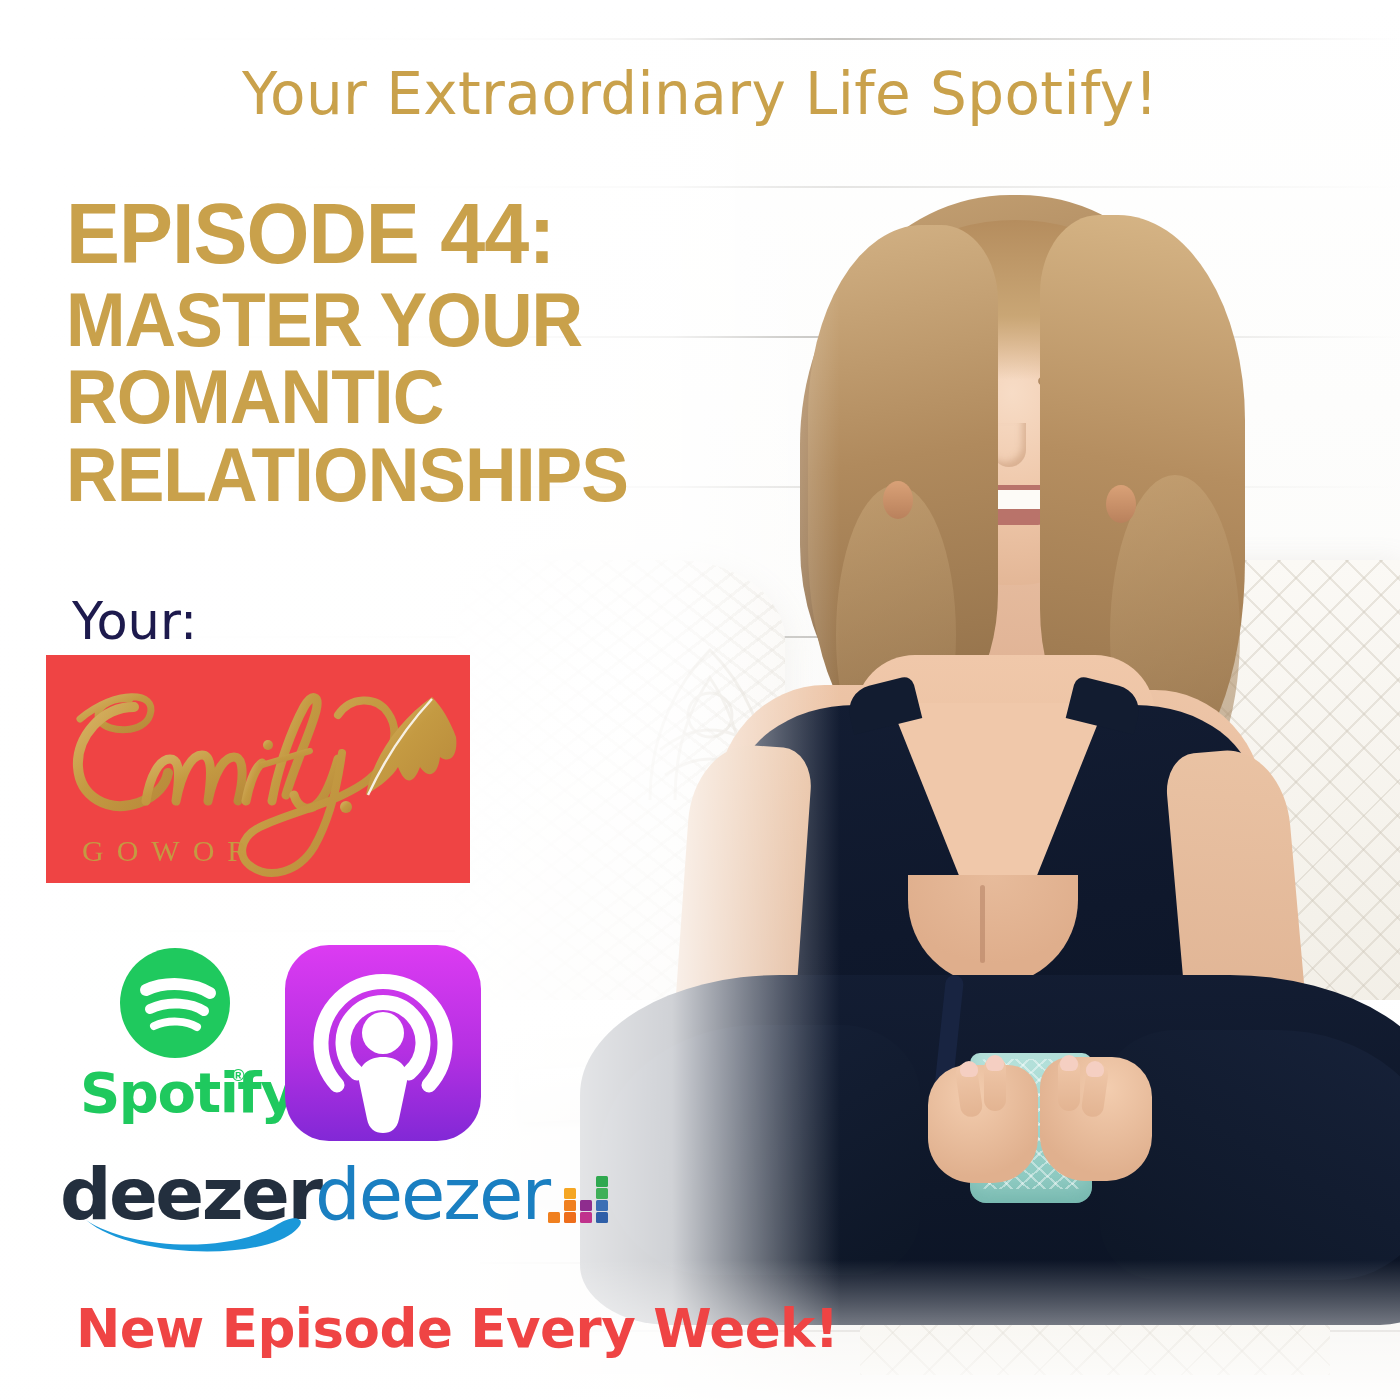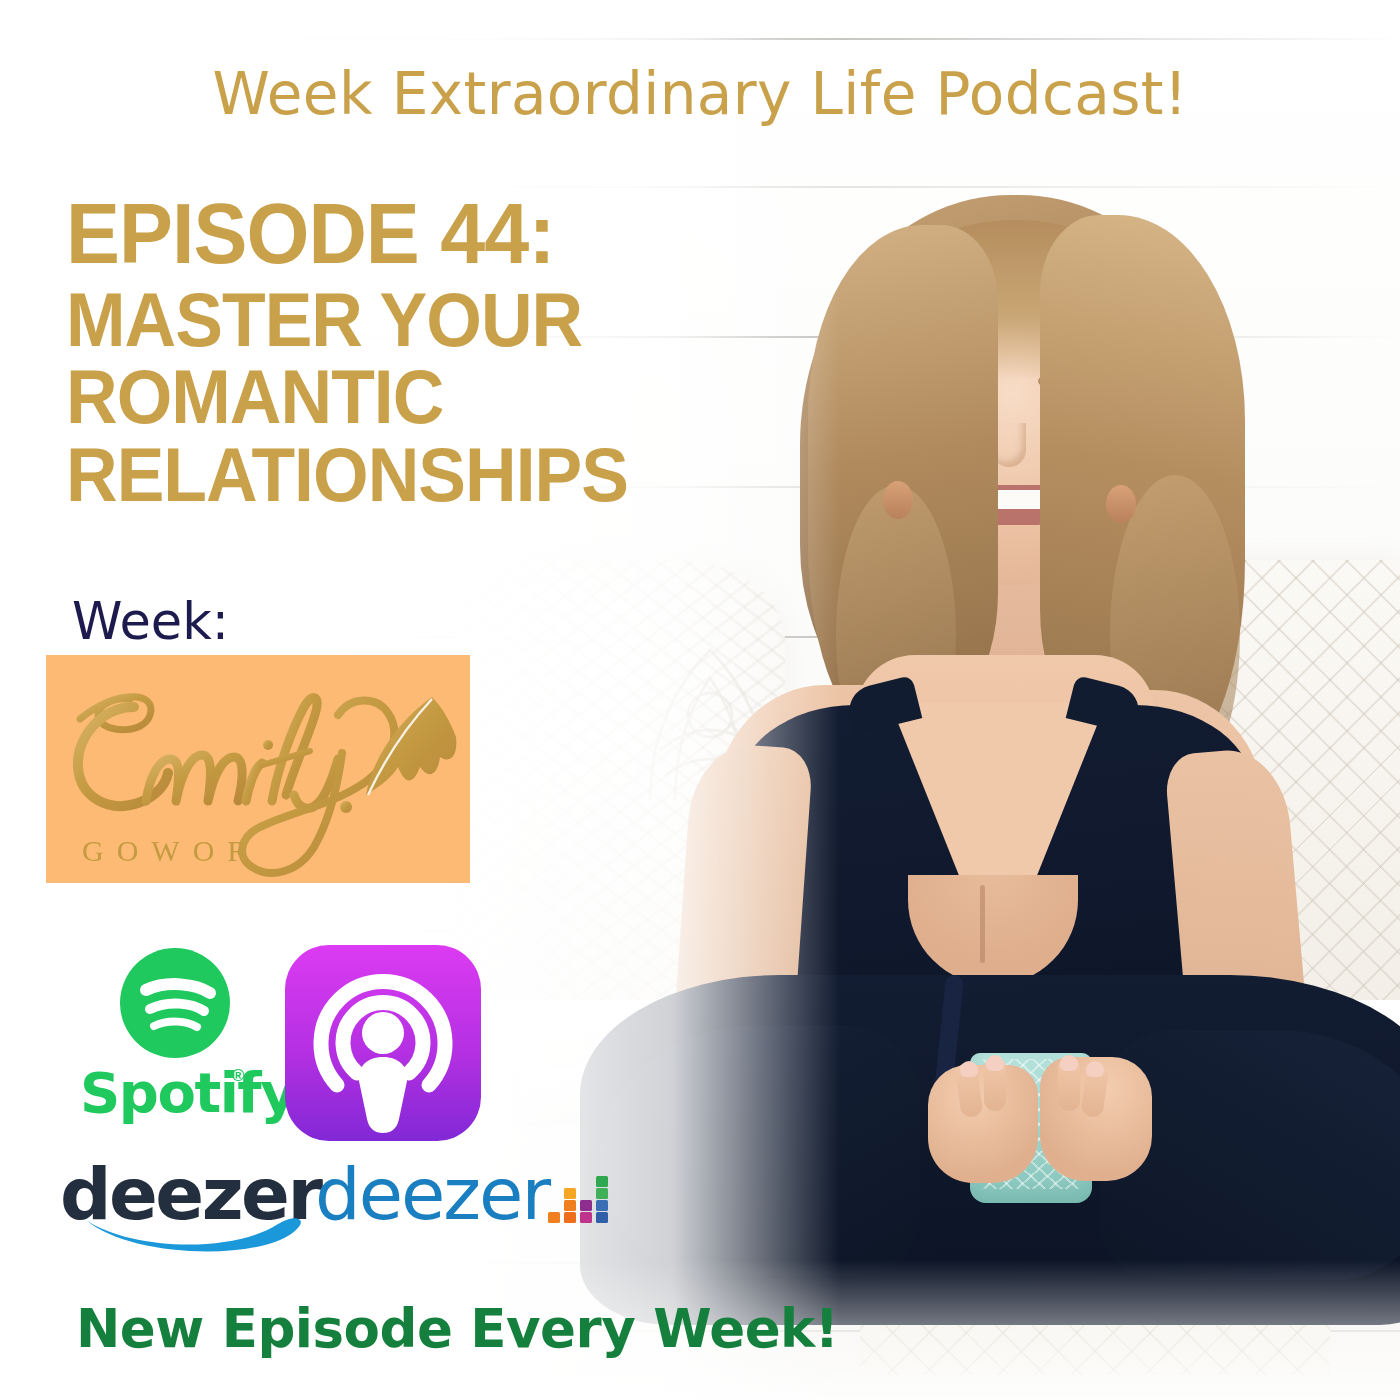--- a/index.html
+++ b/index.html
@@ -325,21 +325,21 @@
 
   .with-label {
     position:absolute; left:72px; top:592px;
     font-size:51px; font-weight:400; color:#1d1a4d;
     font-family:"DejaVu Sans", sans-serif;
   }
 
   
   .logo-card {
     position:absolute; left:46px; top:655px; width:424px; height:228px;
-    background:#fdba74;
+    background:#ef4444;
   }
   .logo-svg { position:absolute; left:0; top:0; }
 
   
   .spotify-badge { position:absolute; left:84px; top:948px; width:182px; height:190px; }
   .spotify-mark { position:absolute; left:36px; top:0; width:110px; height:110px; }
   .spotify-word {
     position:absolute; left:-4px; top:112px; width:200px;
     font-family:"DejaVu Sans", sans-serif;
     font-weight:bold; font-size:56px; letter-spacing:-1.5px;
@@ -375,21 +375,21 @@
     position:absolute; left:66px; top:-10px;
     font-family:"DejaVu Sans", sans-serif;
     font-size:74px; font-weight:bold; letter-spacing:-3px;
     color:#0b0b0b;
   }
 
   .weekly-note {
     position:absolute; left:76px; top:1298px;
     font-family:"DejaVu Sans", sans-serif;
     font-size:53px; font-weight:bold; letter-spacing:-.5px;
-    color:#15803d;
+    color:#ef4444;
     white-space:nowrap;
   }
 </style>
 </head>
 <body>
 
 <div id="cover">
 
   <div class="photo-layer">
 
@@ -482,30 +482,30 @@
       <div class="nail" style="left:420px; top:870px"></div>
       <div class="nail" style="left:446px; top:876px"></div>
     </div>
 
     <div class="text-veil"></div>
     <div class="bottom-veil"></div>
   </div>
 
   <div class="fg">
 
-    <div class="podcast-title">Week Extraordinary Life Podcast!</div>
+    <div class="podcast-title">Your Extraordinary Life Spotify!</div>
 
     <div class="episode-block">
       <div class="ep-line ep-l1">EPISODE 44:</div>
       <div class="ep-line ep-l2">MASTER YOUR</div>
       <div class="ep-line ep-l3">ROMANTIC</div>
       <div class="ep-line ep-l4">RELATIONSHIPS</div>
     </div>
 
-    <div class="with-label">Week:</div>
+    <div class="with-label">Your:</div>
 
     <div class="logo-card">
       <svg class="logo-svg" width="424" height="228" viewBox="0 0 424 228">
         <defs>
           <linearGradient id="goldgrad" x1="0" y1="0" x2="1" y2="1">
             <stop offset="0%" stop-color="#d9b467"></stop>
             <stop offset="45%" stop-color="#c49a42"></stop>
             <stop offset="100%" stop-color="#b8893a"></stop>
           </linearGradient>
         </defs>

